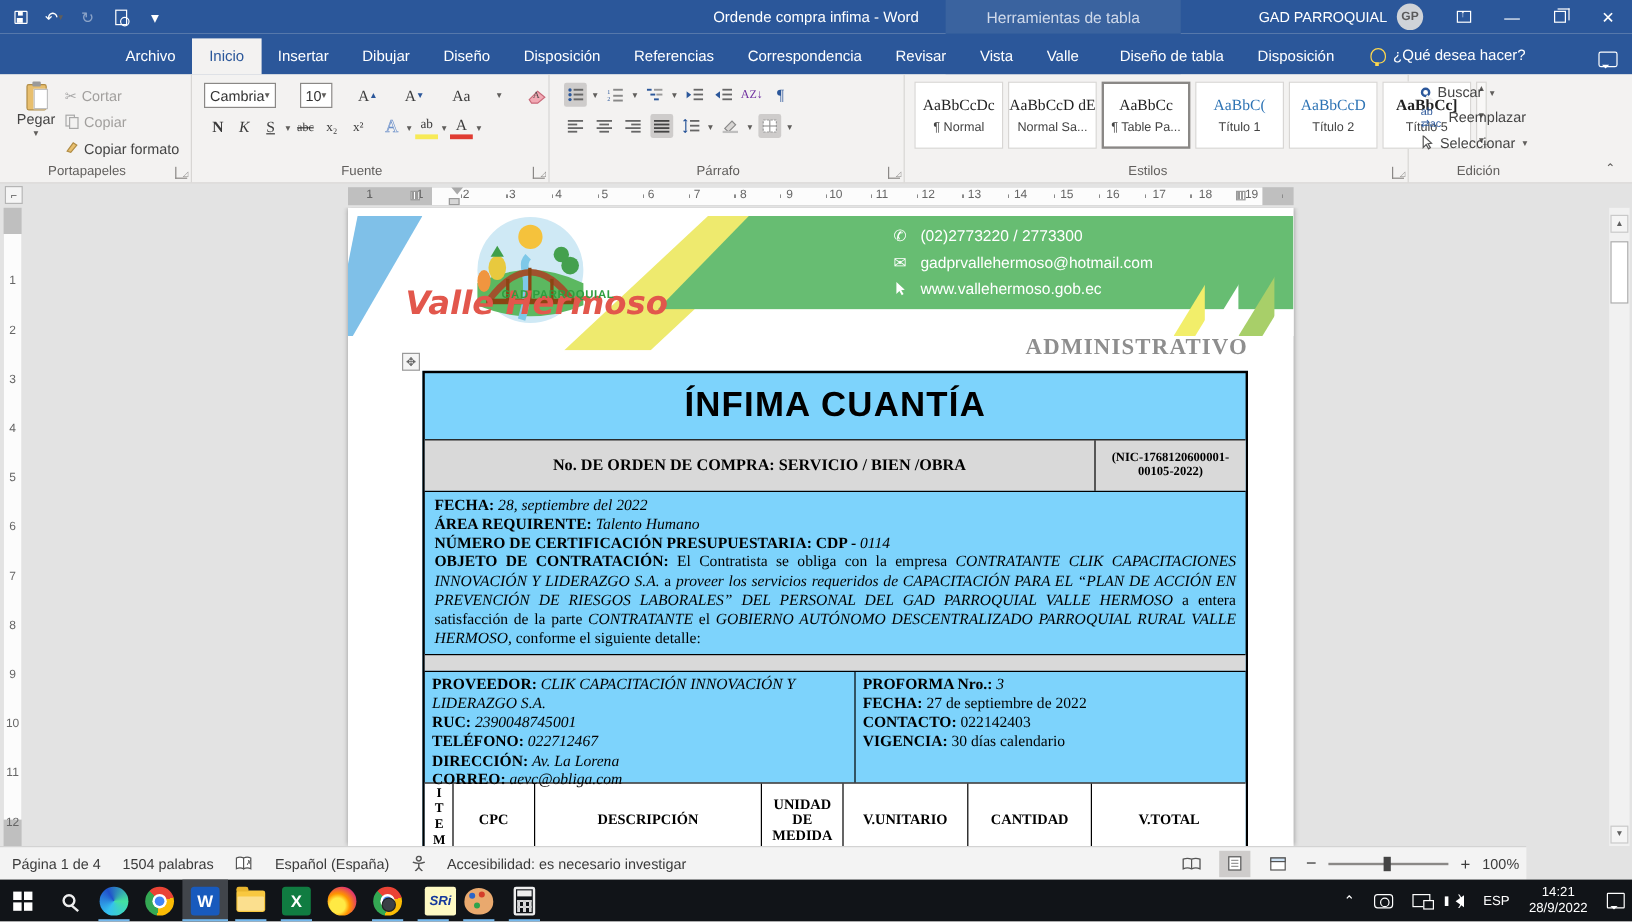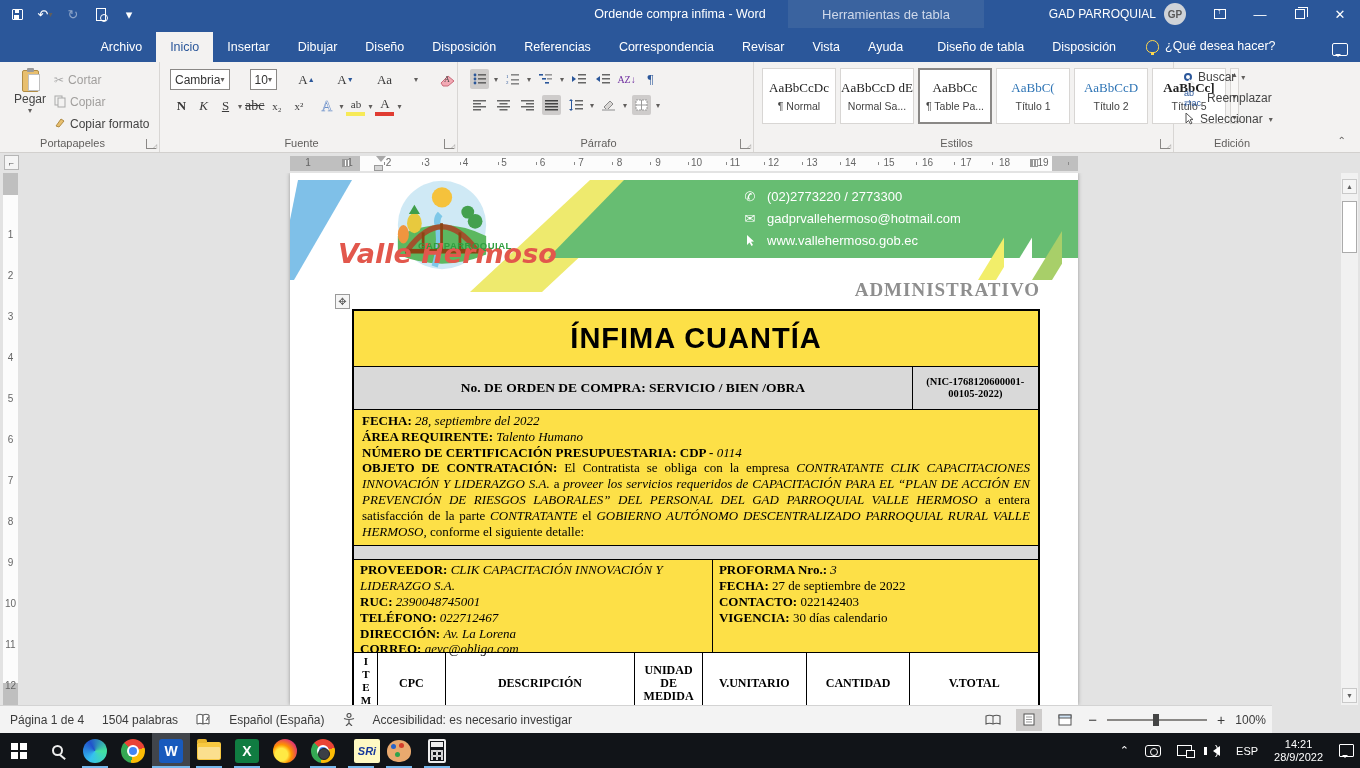--- a/index.html
+++ b/index.html
@@ -102,21 +102,21 @@
   .contacts .cline { display:flex; align-items:center; gap:9px; }
   .cicon { width:16px; display:inline-flex; justify-content:center; font-size:13px; }
   .logo { position:absolute; left:48px; top:0; width:230px; height:100px; }
   .emblem { position:absolute; left:58px; top:-1px; }
   .brand { position:absolute; left:0px; top:58px; width:230px; font-family:"DejaVu Sans",sans-serif; font-style:italic; font-weight:bold; font-size:27px; color:#e2574c; letter-spacing:0px; white-space:nowrap; }
   .brand-sub { position:absolute; left:80px; top:60px; font-size:9.5px; font-weight:bold; color:#2f9e3f; font-style:normal; letter-spacing:.5px; white-space:nowrap; }
   .dept { position:absolute; right:38px; top:106px; font-family:"Liberation Serif",serif; font-weight:bold; font-size:19px; color:#8e8e8e; letter-spacing:1px; }
   .movehandle { position:absolute; left:45px; top:121px; width:15px; height:15px; border:1px solid #9a9a9a; background:#f5f5f5; color:#666; font-size:10px; display:flex; align-items:center; justify-content:center; }
 
   
-  .doctable { position:absolute; left:62px; top:136px; width:688px; border:2px solid #000; background:#fde047; font-family:"Liberation Serif",serif; color:#000; }
+  .doctable { position:absolute; left:62px; top:136px; width:688px; border:2px solid #000; background:#7dd3fc; font-family:"Liberation Serif",serif; color:#000; }
   .trow { display:flex; border-top:1px solid #000; }
   .trow:first-child { border-top:none; }
   .tcell { border-left:1px solid #000; }
   .tcell:first-child { border-left:none; }
   .row-title { height:55px; align-items:center; justify-content:center; }
   .doc-title { font-family:"Liberation Sans",sans-serif; font-weight:800; font-size:29px; letter-spacing:1px; }
   .row-order { height:43px; background:#d9d9d9; }
   .order-label { width:561px; display:flex; align-items:center; justify-content:center; font-weight:bold; font-size:13.5px; }
   .order-nic { width:127px; display:flex; align-items:center; justify-content:center; text-align:center; font-weight:bold; font-size:10.5px; line-height:12px; padding:2px; }
   .row-fields { display:block; padding:3px 8px 6px; font-size:13px; line-height:15.8px; }
@@ -231,21 +231,21 @@
     <div class="tab" style="margin-left:2px">Archivo</div>
     <div class="tab active">Inicio</div>
     <div class="tab">Insertar</div>
     <div class="tab">Dibujar</div>
     <div class="tab">Diseño</div>
     <div class="tab">Disposición</div>
     <div class="tab">Referencias</div>
     <div class="tab">Correspondencia</div>
     <div class="tab">Revisar</div>
     <div class="tab">Vista</div>
-    <div class="tab">Ayuda</div>
+    <div class="tab">Valle</div>
     <div class="ctx-tabs">
       <div class="tab">Diseño de tabla</div>
       <div class="tab">Disposición</div>
     </div>
     <div class="tellme">
       <span class="bulb"></span>
       <span>¿Qué desea hacer?</span>
     </div>
     <div class="feedback"></div>
   </div>
@@ -302,21 +302,21 @@
               <path d="M1 10 L8 3 L14 8 L8 13 L3 13 Z" fill="#f2a9b4" stroke="#c96a7a"></path>
               <text x="4" y="9" font-size="8" fill="#444">A</text>
             </svg>
           </span>
       </div>
       <div style="display:flex;gap:3px;padding:6px 0 0 12px;align-items:center">
         <span class="fbtn" style="font-weight:bold">N</span>
         <span class="fbtn" style="font-style:italic">K</span>
         <span class="fbtn" style="text-decoration:underline">S</span>
           <span class="chev">▾</span>
-        <span class="fbtn" style="text-decoration:line-through;font-size:14px">abc</span>
+        <span class="fbtn" style="text-decoration:line-through;font-size:10px">abc</span>
         <span class="fbtn" style="font-size:11px">x₂</span>
         <span class="fbtn" style="font-size:11px">x²</span>
         <span class="fbtn" style="color:#2b579a;font-size:15px;margin-left:6px;-webkit-text-stroke:.5px #2b579a;color:transparent;-webkit-text-stroke-color:#6a8fc9">A</span>
           <span class="chev">▾</span>
         <span class="fbtn" style="border-bottom:4px solid #f7ea57;font-size:11px">ab</span>
           <span class="chev">▾</span>
         <span class="fbtn" style="border-bottom:4px solid #e03c32">A</span>
           <span class="chev">▾</span>
       </div>
       <div class="rlabel">Fuente</div>

